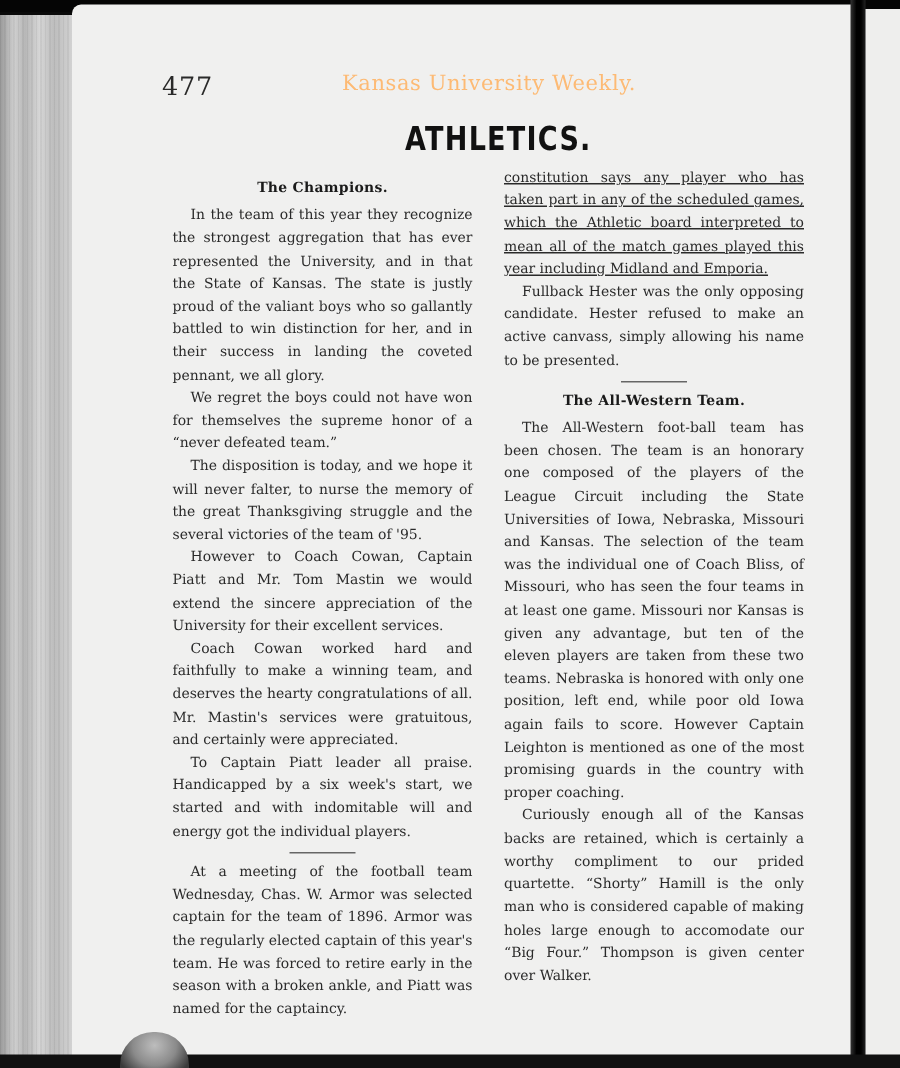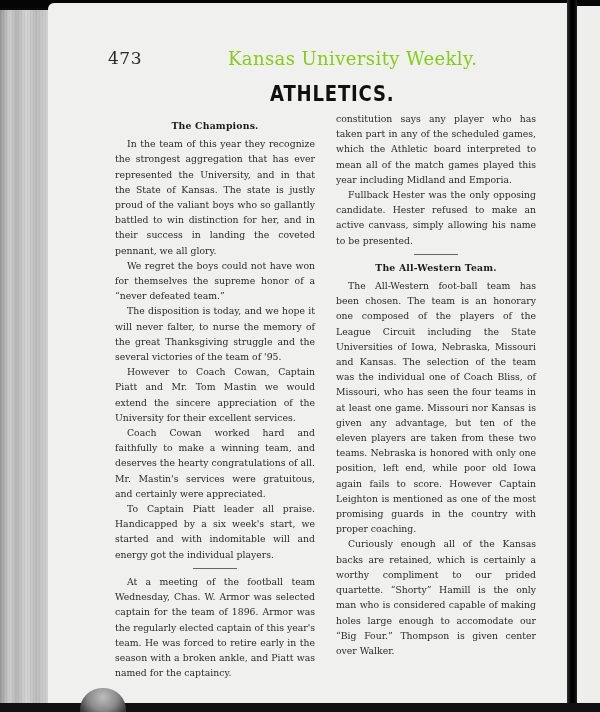--- a/index.html
+++ b/index.html
@@ -44,58 +44,58 @@
   }
   .header {
     position: absolute; left: 108px; top: 48px; width: 420px; height: 26px;
   }
   .page-number {
     position: absolute; left: 0; top: 0;
     font-size: 17px; color: #2a2a2a; letter-spacing: 0.5px;
   }
   .journal-title {
     position: absolute; left: 120px; top: 0;
-    font-size: 18px; color: #84cc16; letter-spacing: 0.4px;
+    font-size: 14px; color: #fdba74; letter-spacing: 0.4px;
   }
   .section-title {
     position: absolute; left: 270px; top: 81px;
     font-family: "DejaVu Sans", "Liberation Sans", sans-serif;
     font-size: 22px; font-weight: bold; color: #111;
     letter-spacing: 1px; transform: scaleX(0.82); transform-origin: left top;
   }
   .column {
     position: absolute; top: 116px; width: 200px;
     font-size: 9.3px; line-height: 15.2px; color: #2a2a2a;
     text-align: justify;
   }
   .col-left { left: 115px; }
   .col-right { left: 336px; top: 111px; }
   .column p { margin: 0; text-indent: 12px; }
-  .column p.noindent { text-indent: 0; }
+  .column p.noindent { text-indent: 0; text-decoration: underline; }
   .subhead {
     text-align: center; font-weight: bold; font-size: 9.3px;
     margin: 2px 0 3px 0; color: #1a1a1a; letter-spacing: 0.2px;
   }
   .rule {
     width: 44px; height: 1px; background: #666; margin: 6px auto 5px auto;
   }
 </style>
 </head>
 <body>
 
 <div class="top-shadow"></div>
 <div class="page-edges"></div>
 <div class="page"></div>
 <div class="gutter"></div>
 <div class="next-page"></div>
 <div class="bottom-edge"></div>
 <div class="thumb"></div>
 
 <div class="header">
-  <span class="page-number">473</span>
+  <span class="page-number">477</span>
   <span class="journal-title">Kansas University Weekly.</span>
 </div>
 
 <div class="section-title">ATHLETICS.</div>
 
 <div class="column col-left">
   <div class="subhead">The Champions.</div>
   <p>In the team of this year they recognize the strongest aggregation that has ever represented the University, and in that the State of Kansas. The state is justly proud of the valiant boys who so gallantly battled to win distinction for her, and in their success in landing the coveted pennant, we all glory.</p>
   <p>We regret the boys could not have won for themselves the supreme honor of a “never defeated team.”</p>
   <p>The disposition is today, and we hope it will never falter, to nurse the memory of the great Thanksgiving struggle and the several victories of the team of '95.</p>

